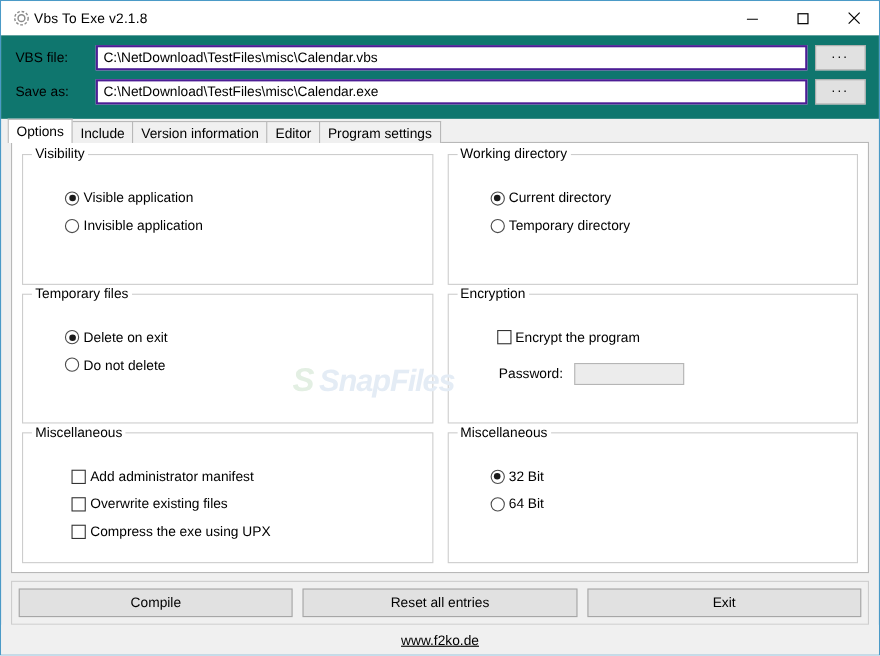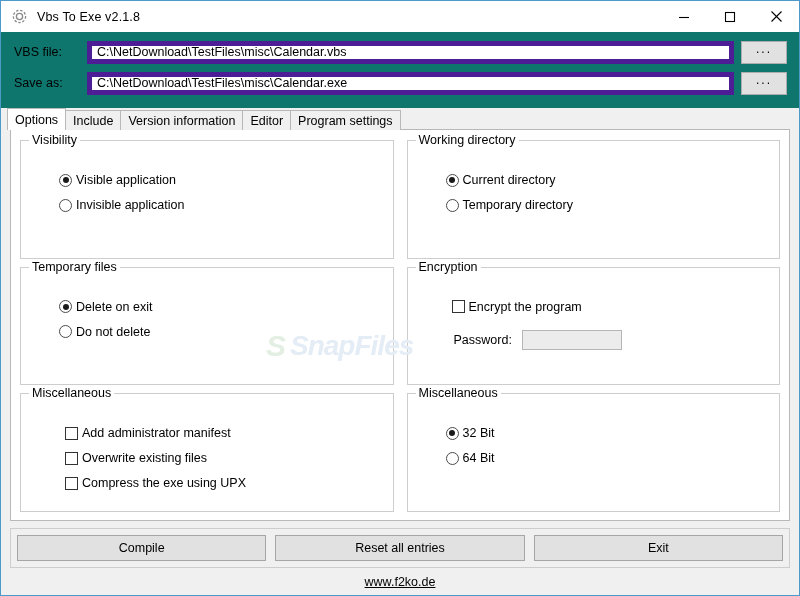--- a/index.html
+++ b/index.html
@@ -38,21 +38,21 @@
   }
   #title-icon {
     margin-left: 9px;
     width: 18px;
     height: 18px;
     display: flex;
     align-items: center;
     justify-content: center;
   }
   #title-text {
-    margin-left: 9px;
+    margin-left: 3px;
     font-size: 12.5px;
     color: #000000;
     letter-spacing: .15px;
   }
   #window-controls {
     position: absolute;
     right: 0;
     top: 0;
     height: 31px;
     display: flex;
@@ -81,21 +81,21 @@
   .file-label {
     width: 86px;
     padding-left: 13px;
     box-sizing: border-box;
     font-size: 12.5px;
   }
   .file-input {
     flex: 1;
     height: 23px;
     box-sizing: border-box;
-    border: 5px solid #4c1d95;
+    border: 2px solid #4c1d95;
     background: #ffffff;
     font-family: "Liberation Sans", sans-serif;
     font-size: 12.5px;
     color: #000;
     padding: 0 5px;
     outline: none;
     margin-right: 7px;
   }
   .browse-btn {
     width: 46px;

